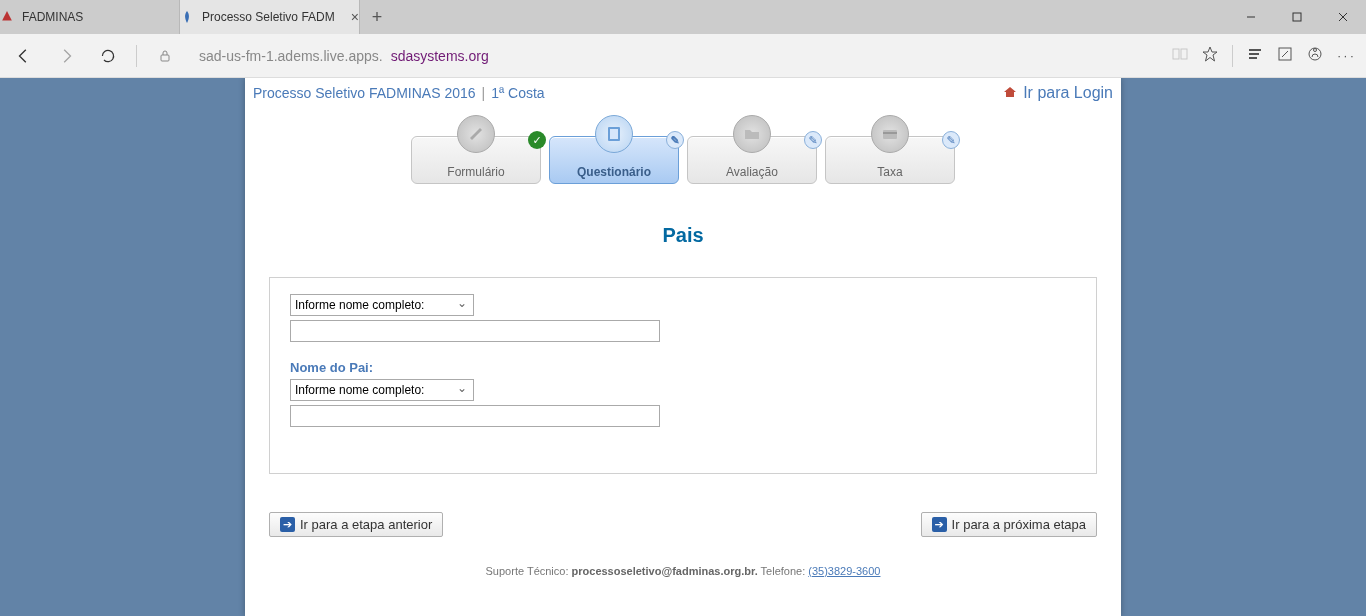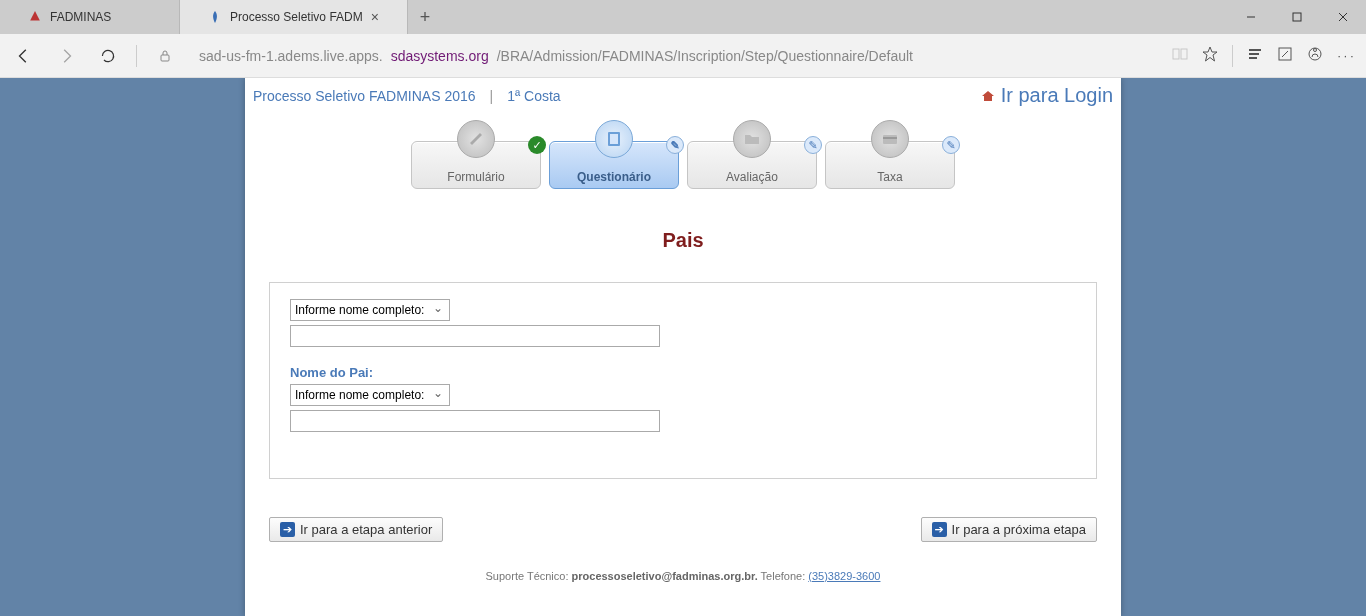--- a/index.html
+++ b/index.html
@@ -14,21 +14,21 @@
     
     .browser-titlebar {
       height: 34px;
       background: #ccc;
       display: flex;
       align-items: stretch;
     }
     .tab {
       display: flex;
       align-items: center;
-      padding: 0 28px;
+      padding: 0 0;
       min-width: 180px;
       border-right: 1px solid #b8b8b8;
       gap: 8px;
       font-size: 12px;
       color: #333;
     }
     .tab.active {
       background: #e5e5e5;
     }
     .tab-icon { width:14px; height:14px; display:flex; align-items:center; justify-content:center; }
@@ -64,25 +64,24 @@
       min-height: 100%;
       box-shadow: 0 0 6px rgba(0,0,0,.3);
       display: flex;
       flex-direction: column;
     }
     .page-header {
       display: flex;
       align-items: center;
       padding: 6px 8px 4px 8px;
       font-size: 14px;
-      gap: 8px;
     }
     .page-header a { color: #4a7ab8; text-decoration: none; }
     .page-header .sep { color:#999; margin: 0 6px; }
-    .login-link { margin-left:auto; display:flex; align-items:center; gap:6px; color:#4a7ab8; font-size:20px;}
+    .login-link { margin-left:auto; display:flex; align-items:center; gap:6px; color:#4a7ab8; font-size:16px;}
     .info-line {
       text-align: center;
       font-size: 13px;
       color: #444;
       padding: 2px 0 4px;
       border-bottom: 1px solid #bbb;
     }
     .info-line .sep { color:#999; margin: 0 4px; }
     
     .steps {
@@ -133,32 +132,32 @@
       display:flex; align-items:center; justify-content:center;
       font-size:11px; color:#fff;
     }
     .badge-done { background:#2a8a2a; }
     .badge-edit { background:#dbe9fa; border:1px solid #8ab0da; color:#4a7ab8; }
     
     .section-title {
       text-align:center;
       font-size: 20px;
       font-weight: 700;
-      color:#7f1d1d;
+      color:#0369a1;
       margin-top: 40px;
     }
     .form-box {
       margin: 30px 24px 18px;
       border: 1px solid #d0d0d0;
       padding: 16px 20px 28px;
     }
     .field-block { margin-bottom: 18px; }
     .field-label { color:#4a7ab8; font-weight:600; font-size:13px; margin-bottom:4px; display:block;}
     .select {
-      width: 160px; height:22px;
+      width: 184px; height:22px;
       border:1px solid #aaa;
       font-size:12px; padding:1px 4px;
       background:#fff;
       position:relative;
       display:flex; align-items:center;
     }
     .select::after{
       content:"⌄"; position:absolute; right:6px; color:#666; font-size:12px; top:1px;
     }
     .text-input {
@@ -257,21 +256,20 @@
   <div class="vdiv"></div>
   <div class="nav-btn">
       <svg width="14" height="14" viewBox="0 0 14 14">
         <rect x="3" y="6" width="8" height="6" rx="1" fill="none" stroke="#888"></rect>
         <path d="M5 6 V4 a2 2 0 0 1 4 0 V6" fill="none" stroke="#888"></path>
       </svg>
     </div>
   <div class="url-bar">
     <span>sad-us-fm-1.adems.live.apps.</span>
       <span class="bold">sdasystems.org</span>
-      <span>/BRA/Admission/FADMINAS/Inscription/Step/Questionnaire/Default</span>
   </div>
   <div class="right-icons">
     <span style="opacity:.4"><svg width="16" height="16" viewBox="0 0 16 16">
           <rect x="1" y="3" width="6" height="10" fill="none" stroke="#888"></rect>
           <rect x="9" y="3" width="6" height="10" fill="none" stroke="#888"></rect>
         </svg></span>
     <span><svg width="16" height="16" viewBox="0 0 16 16">
           <path d="M8 1 L10 6 L15 6 L11 9 L12.5 15 L8 11.5 L3.5 15 L5 9 L1 6 L6 6 Z" fill="none" stroke="#555"></path>
         </svg></span>
     <div class="vdiv"></div>

